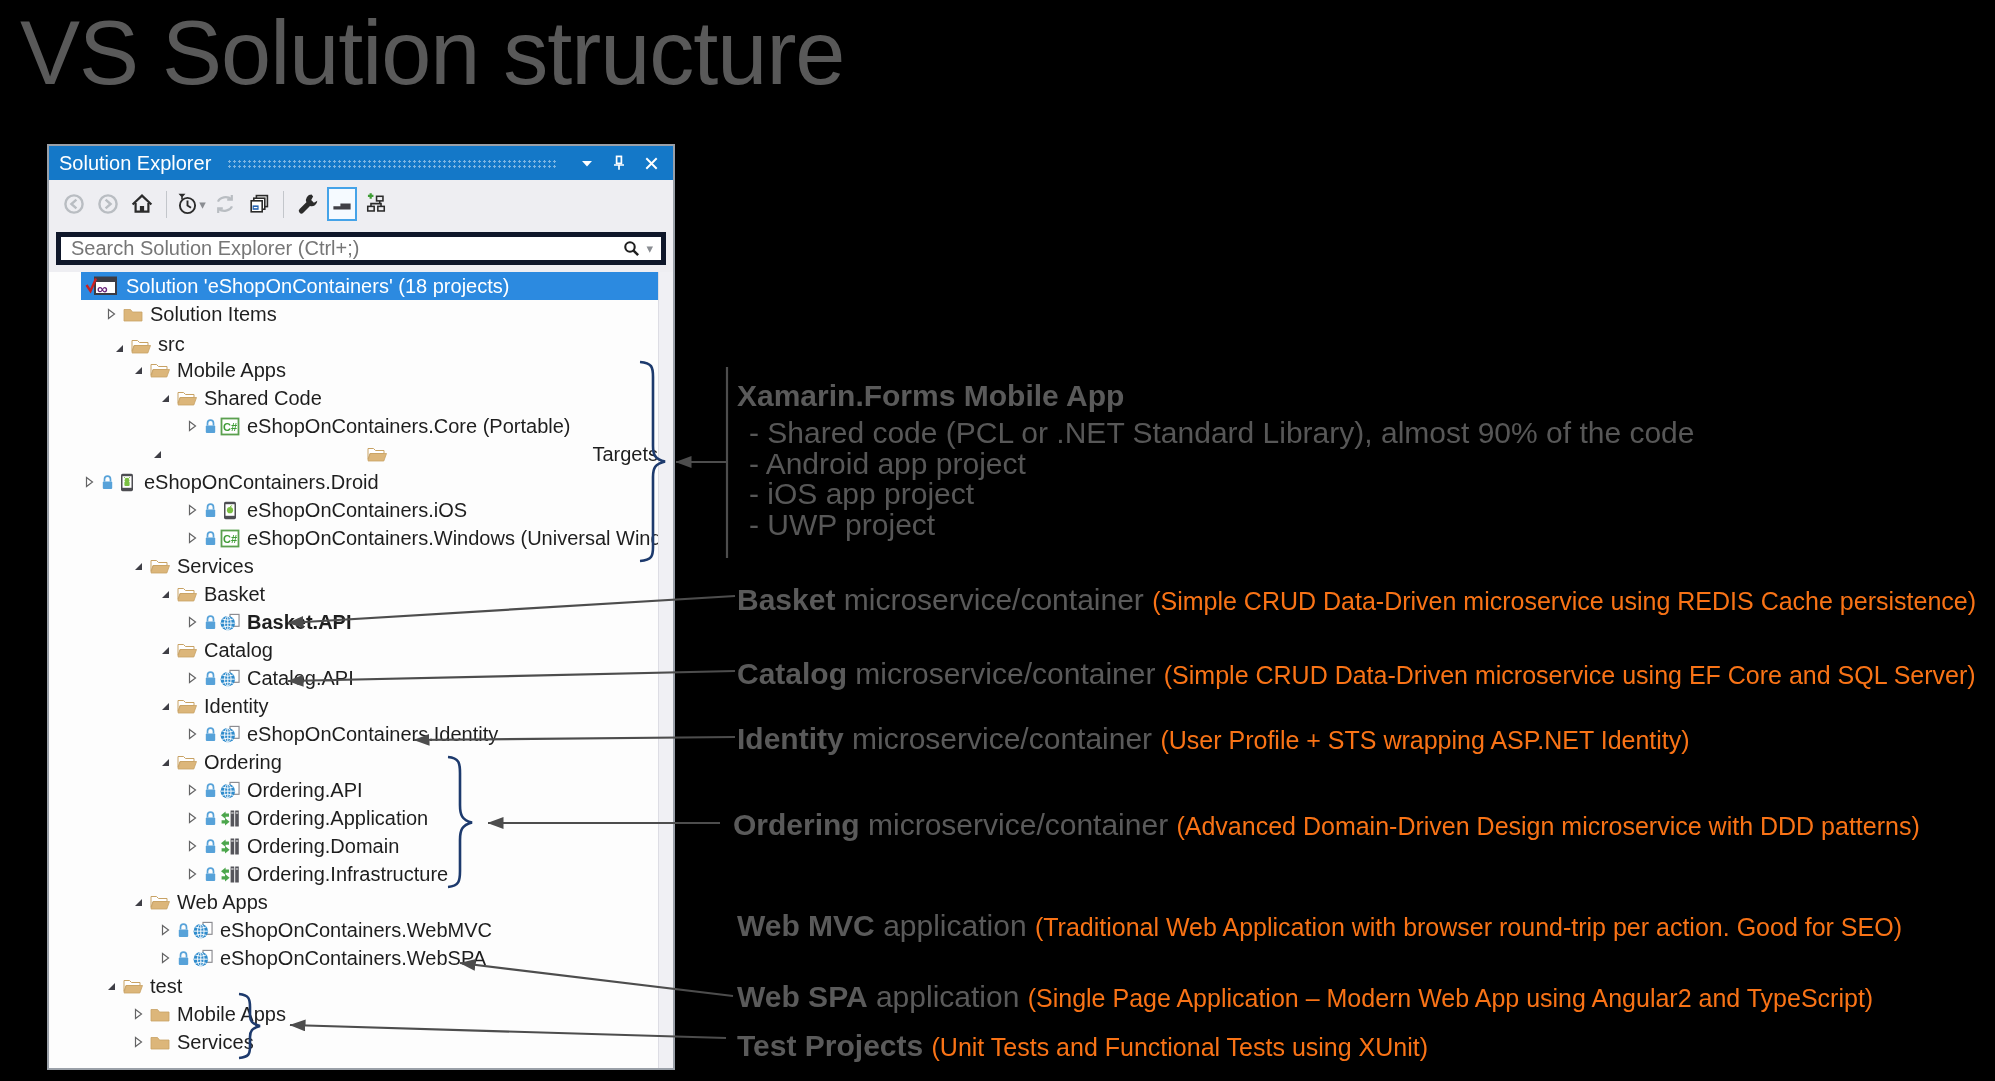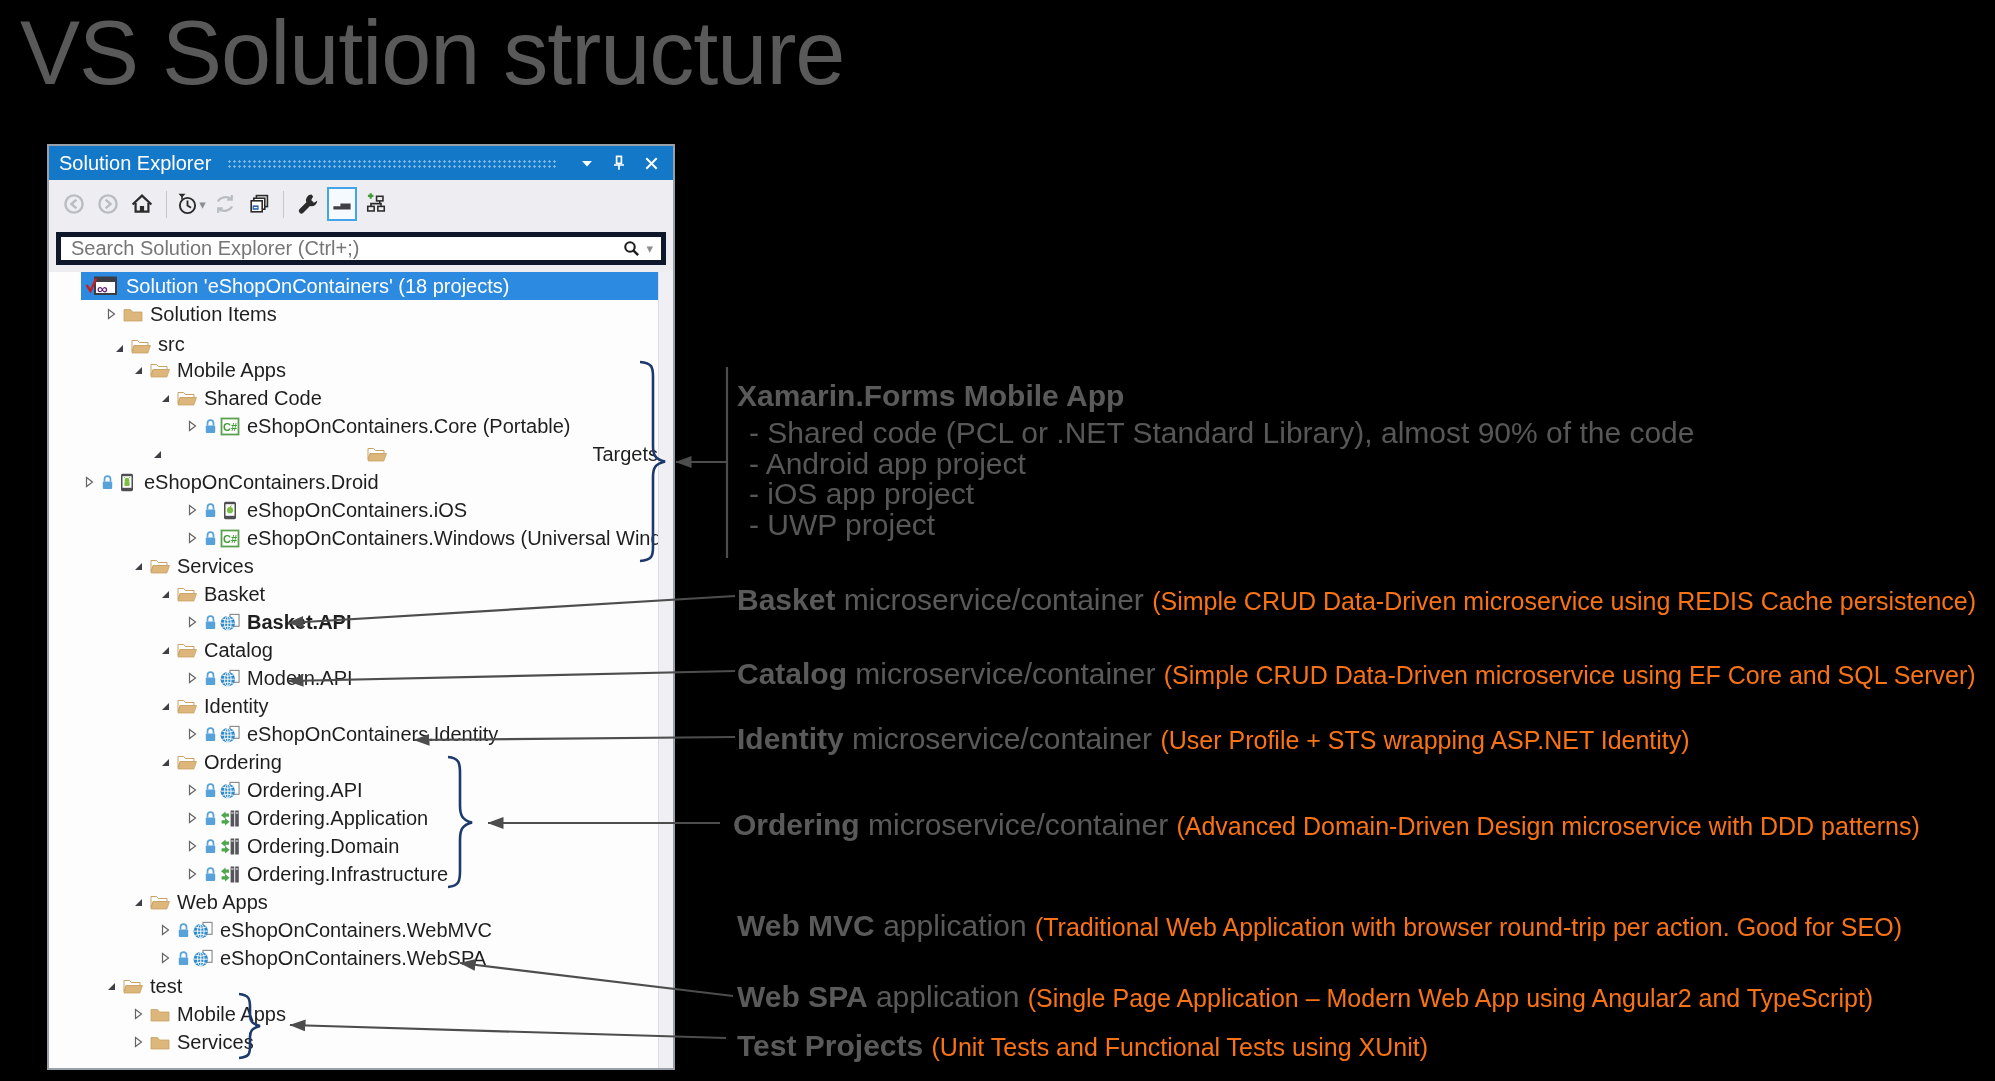--- a/index.html
+++ b/index.html
@@ -409,21 +409,21 @@
       <div class="row" style="padding-left: 103px;">
         <svg width="16" height="16" class="expander">
           <use href="#expander-collapsed-icon"></use>
         </svg>
         <svg width="13" height="17" class="lock">
           <use href="#lock-icon"></use>
         </svg>
         <svg width="20" height="19" class="ticon">
           <use href="#web-project-icon"></use>
         </svg>
-        <span class="lbl">Modern.API</span>
+        <span class="lbl">Catalog.API</span>
       </div>
       <div class="row" style="padding-left: 76px;">
         <svg width="16" height="16" class="expander">
           <use href="#expander-expanded-icon"></use>
         </svg>
         <svg width="20" height="19" class="ticon">
           <use href="#folder-open-icon"></use>
         </svg>
         <span class="lbl">Identity</span>
       </div>

